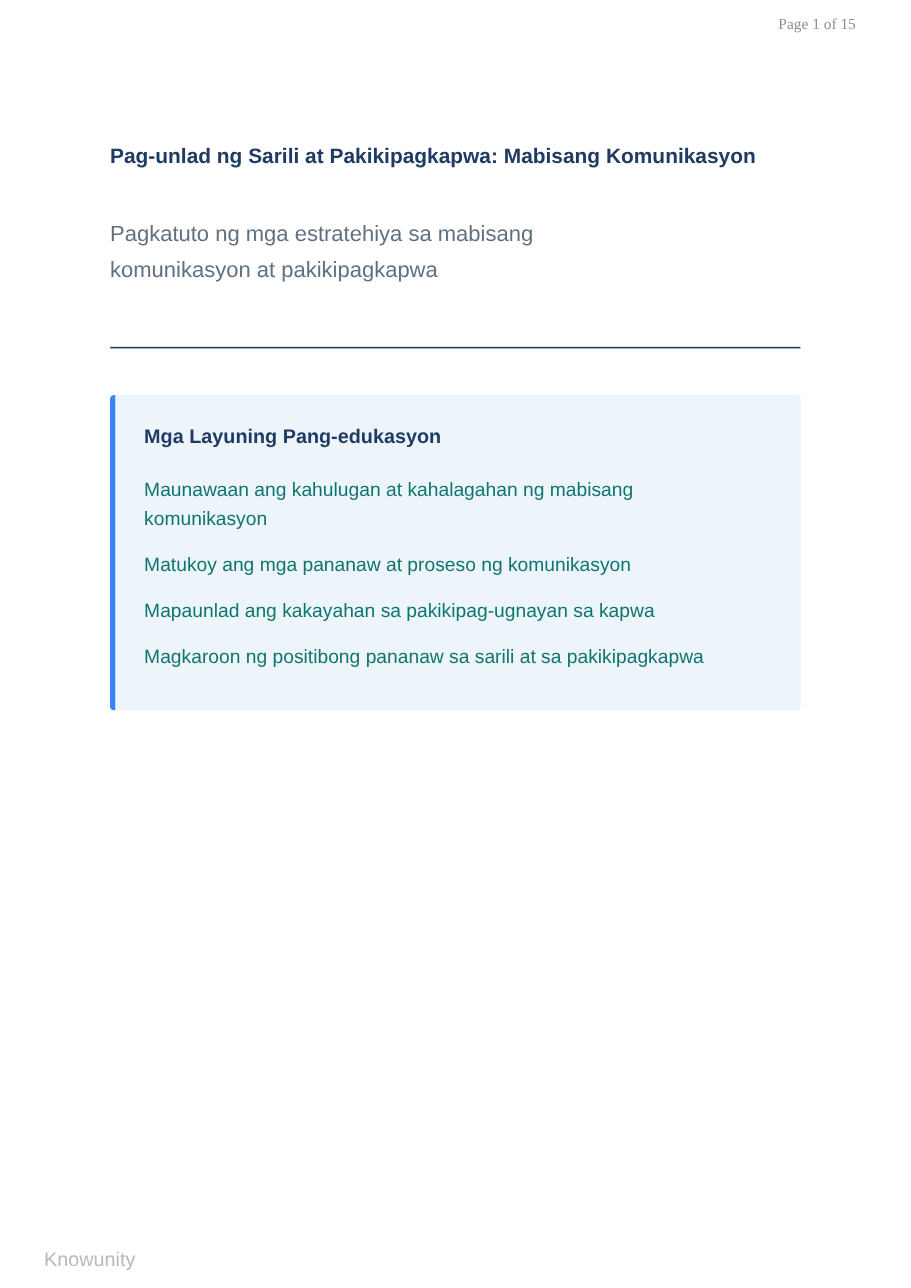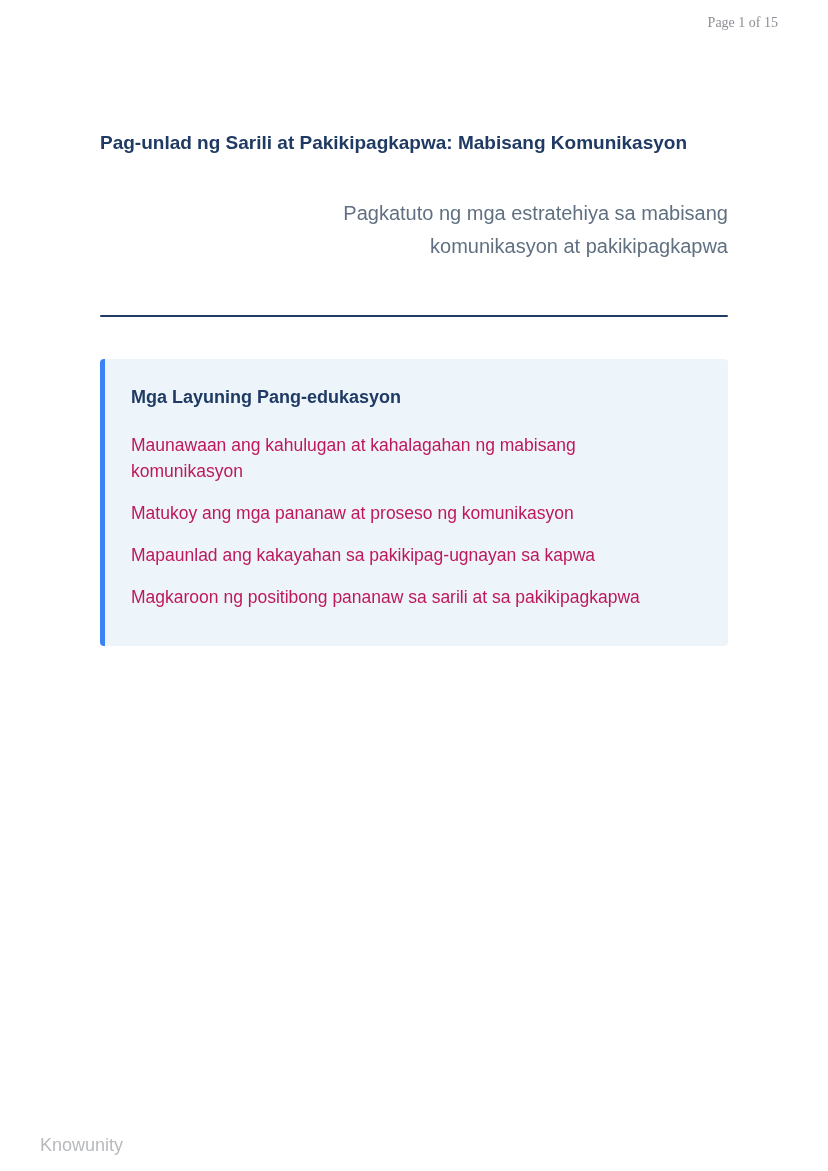--- a/index.html
+++ b/index.html
@@ -35,21 +35,21 @@
     font-weight: 700;
     color: #1f3a63;
     text-align: left;
     line-height: 1.25;
   }
   .doc-subtitle {
     margin-top: 42px;
     font-size: 20px;
     font-weight: 400;
     color: #607081;
-    text-align: right;
+    text-align: left;
     line-height: 33px;
     white-space: pre-line;
   }
   .divider {
     border: none;
     border-top: 2px solid #1f3a63;
     margin-top: 52px;
     width: 100%;
   }
   .objectives-box {
@@ -60,21 +60,21 @@
     padding: 28px 28px 36px 26px;
   }
   .objectives-heading {
     font-size: 18px;
     font-weight: 700;
     color: #1f3a63;
     margin-bottom: 24px;
   }
   .objective-item {
     font-size: 17.5px;
-    color: #be185d;
+    color: #0f766e;
     line-height: 26px;
     margin-bottom: 16px;
     white-space: pre-line;
   }
   .objective-item:last-child { margin-bottom: 0; }
   .footer-brand {
     position: absolute;
     bottom: 15px;
     left: 0;
     width: 100%;

